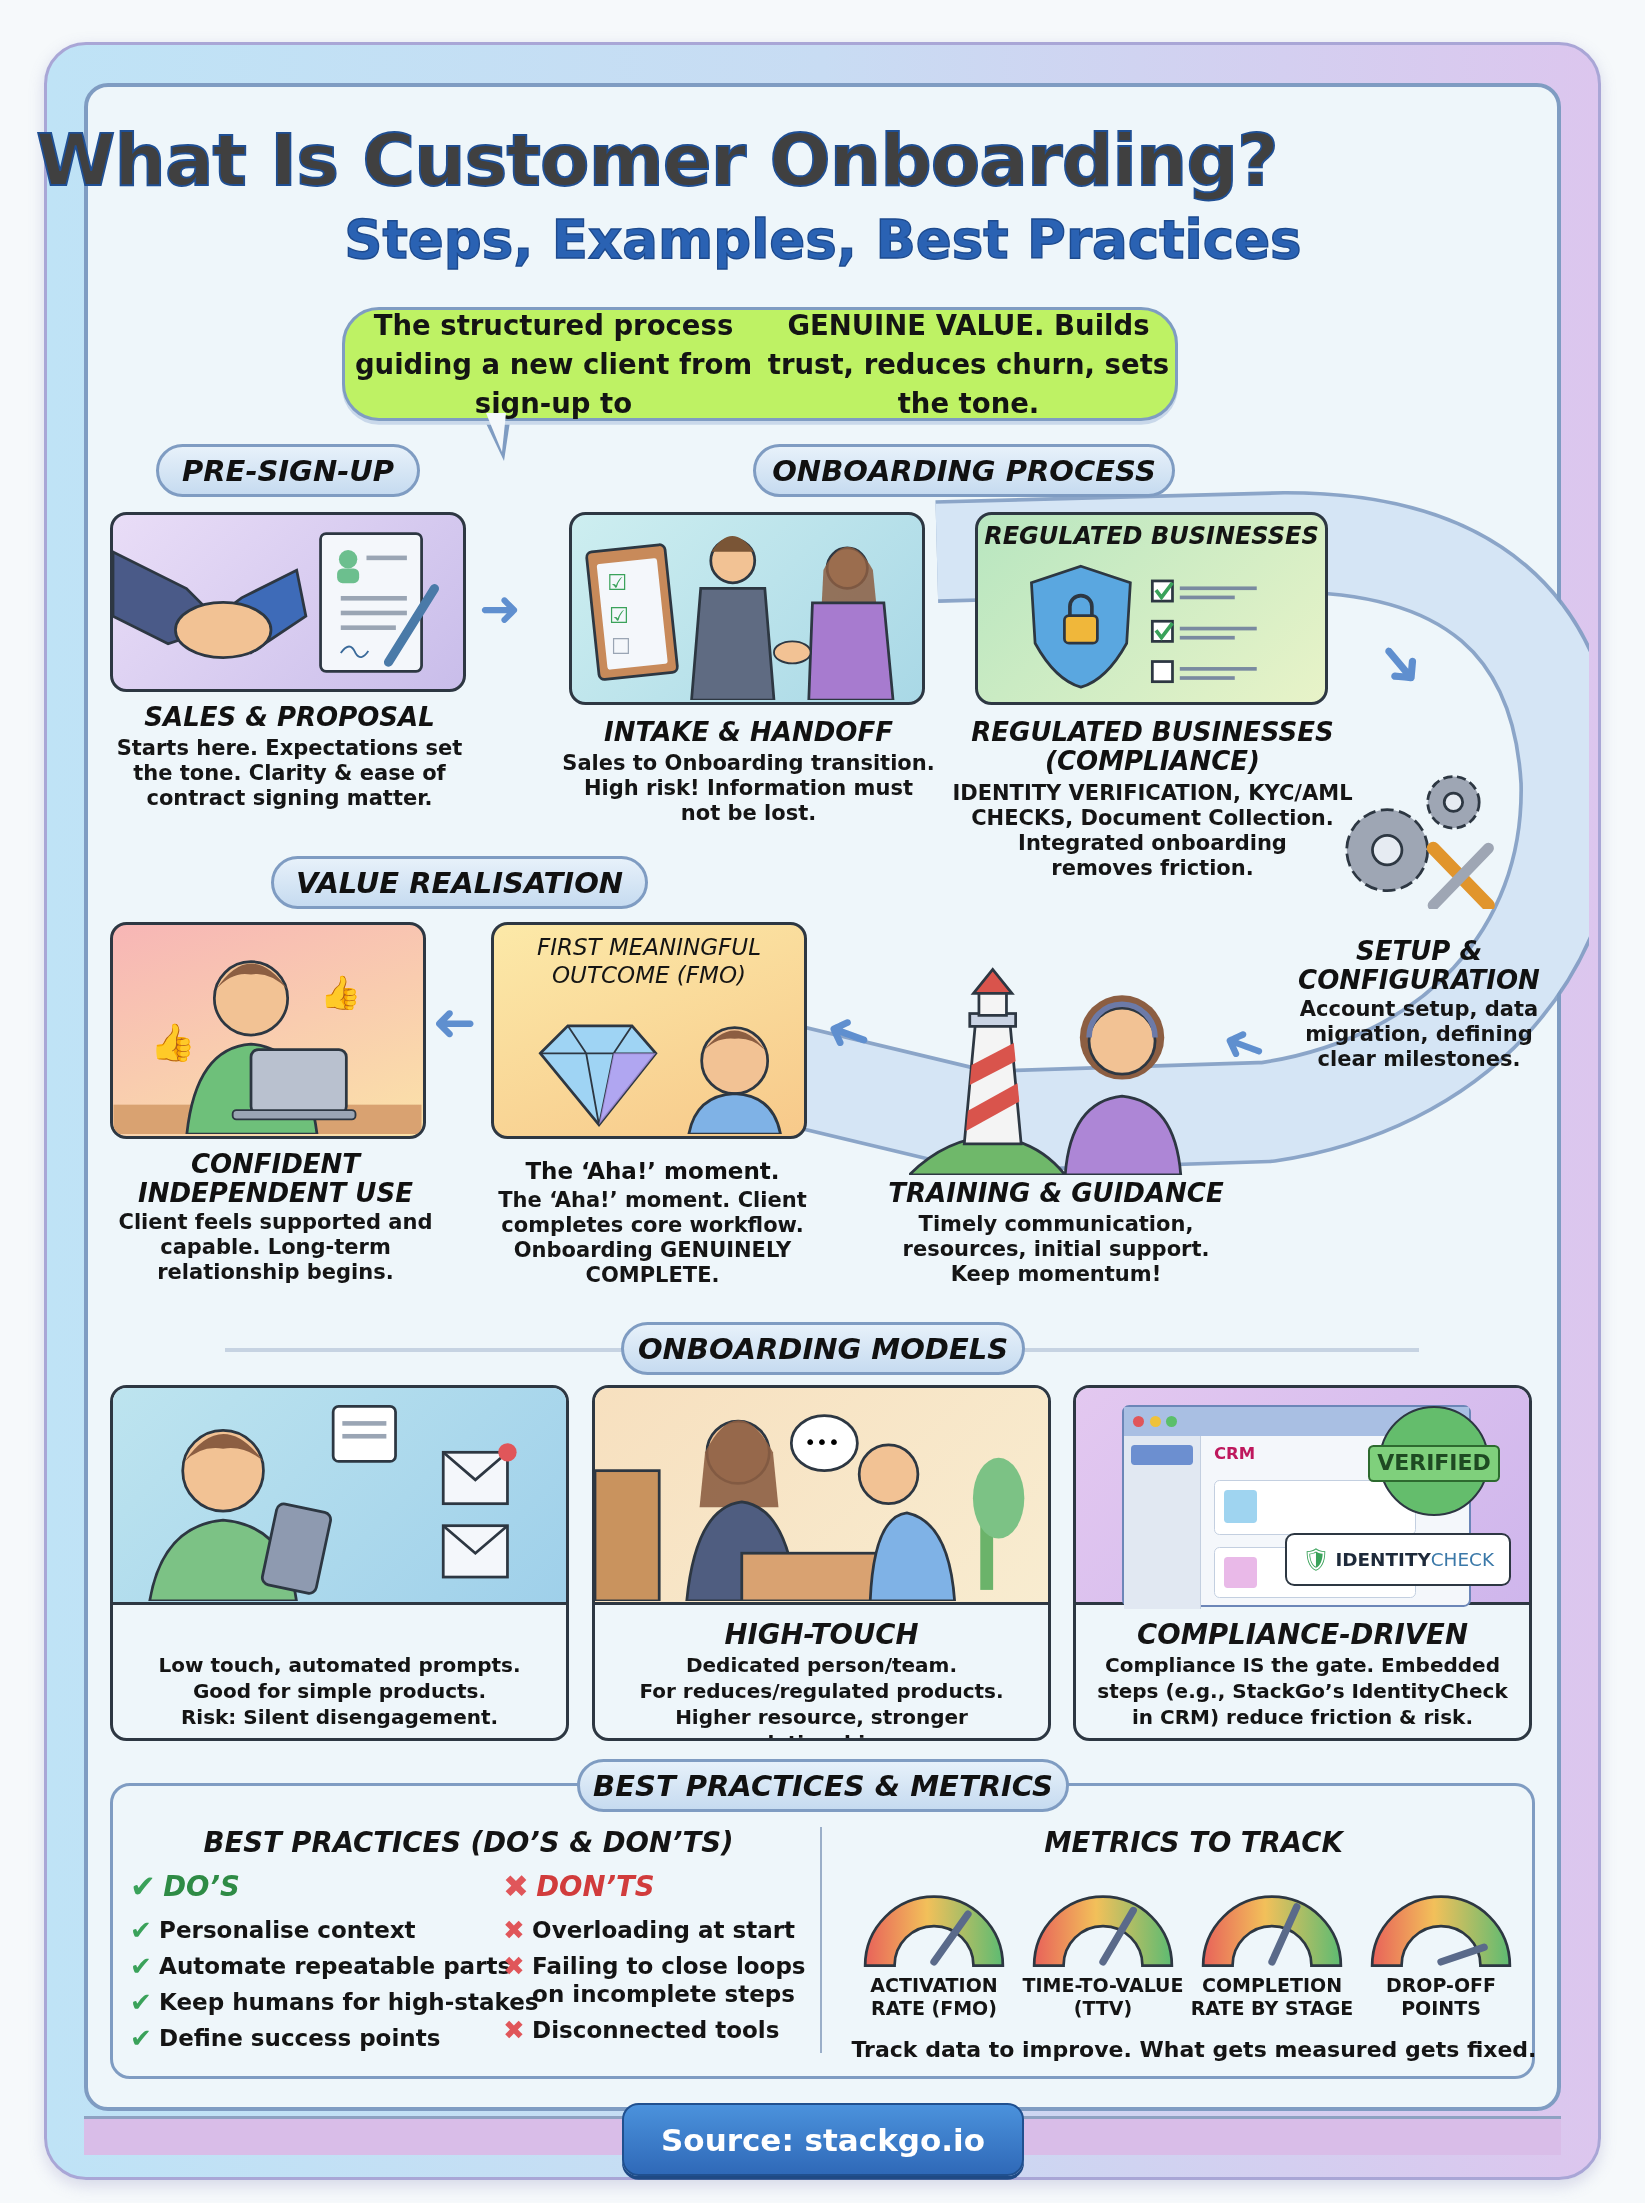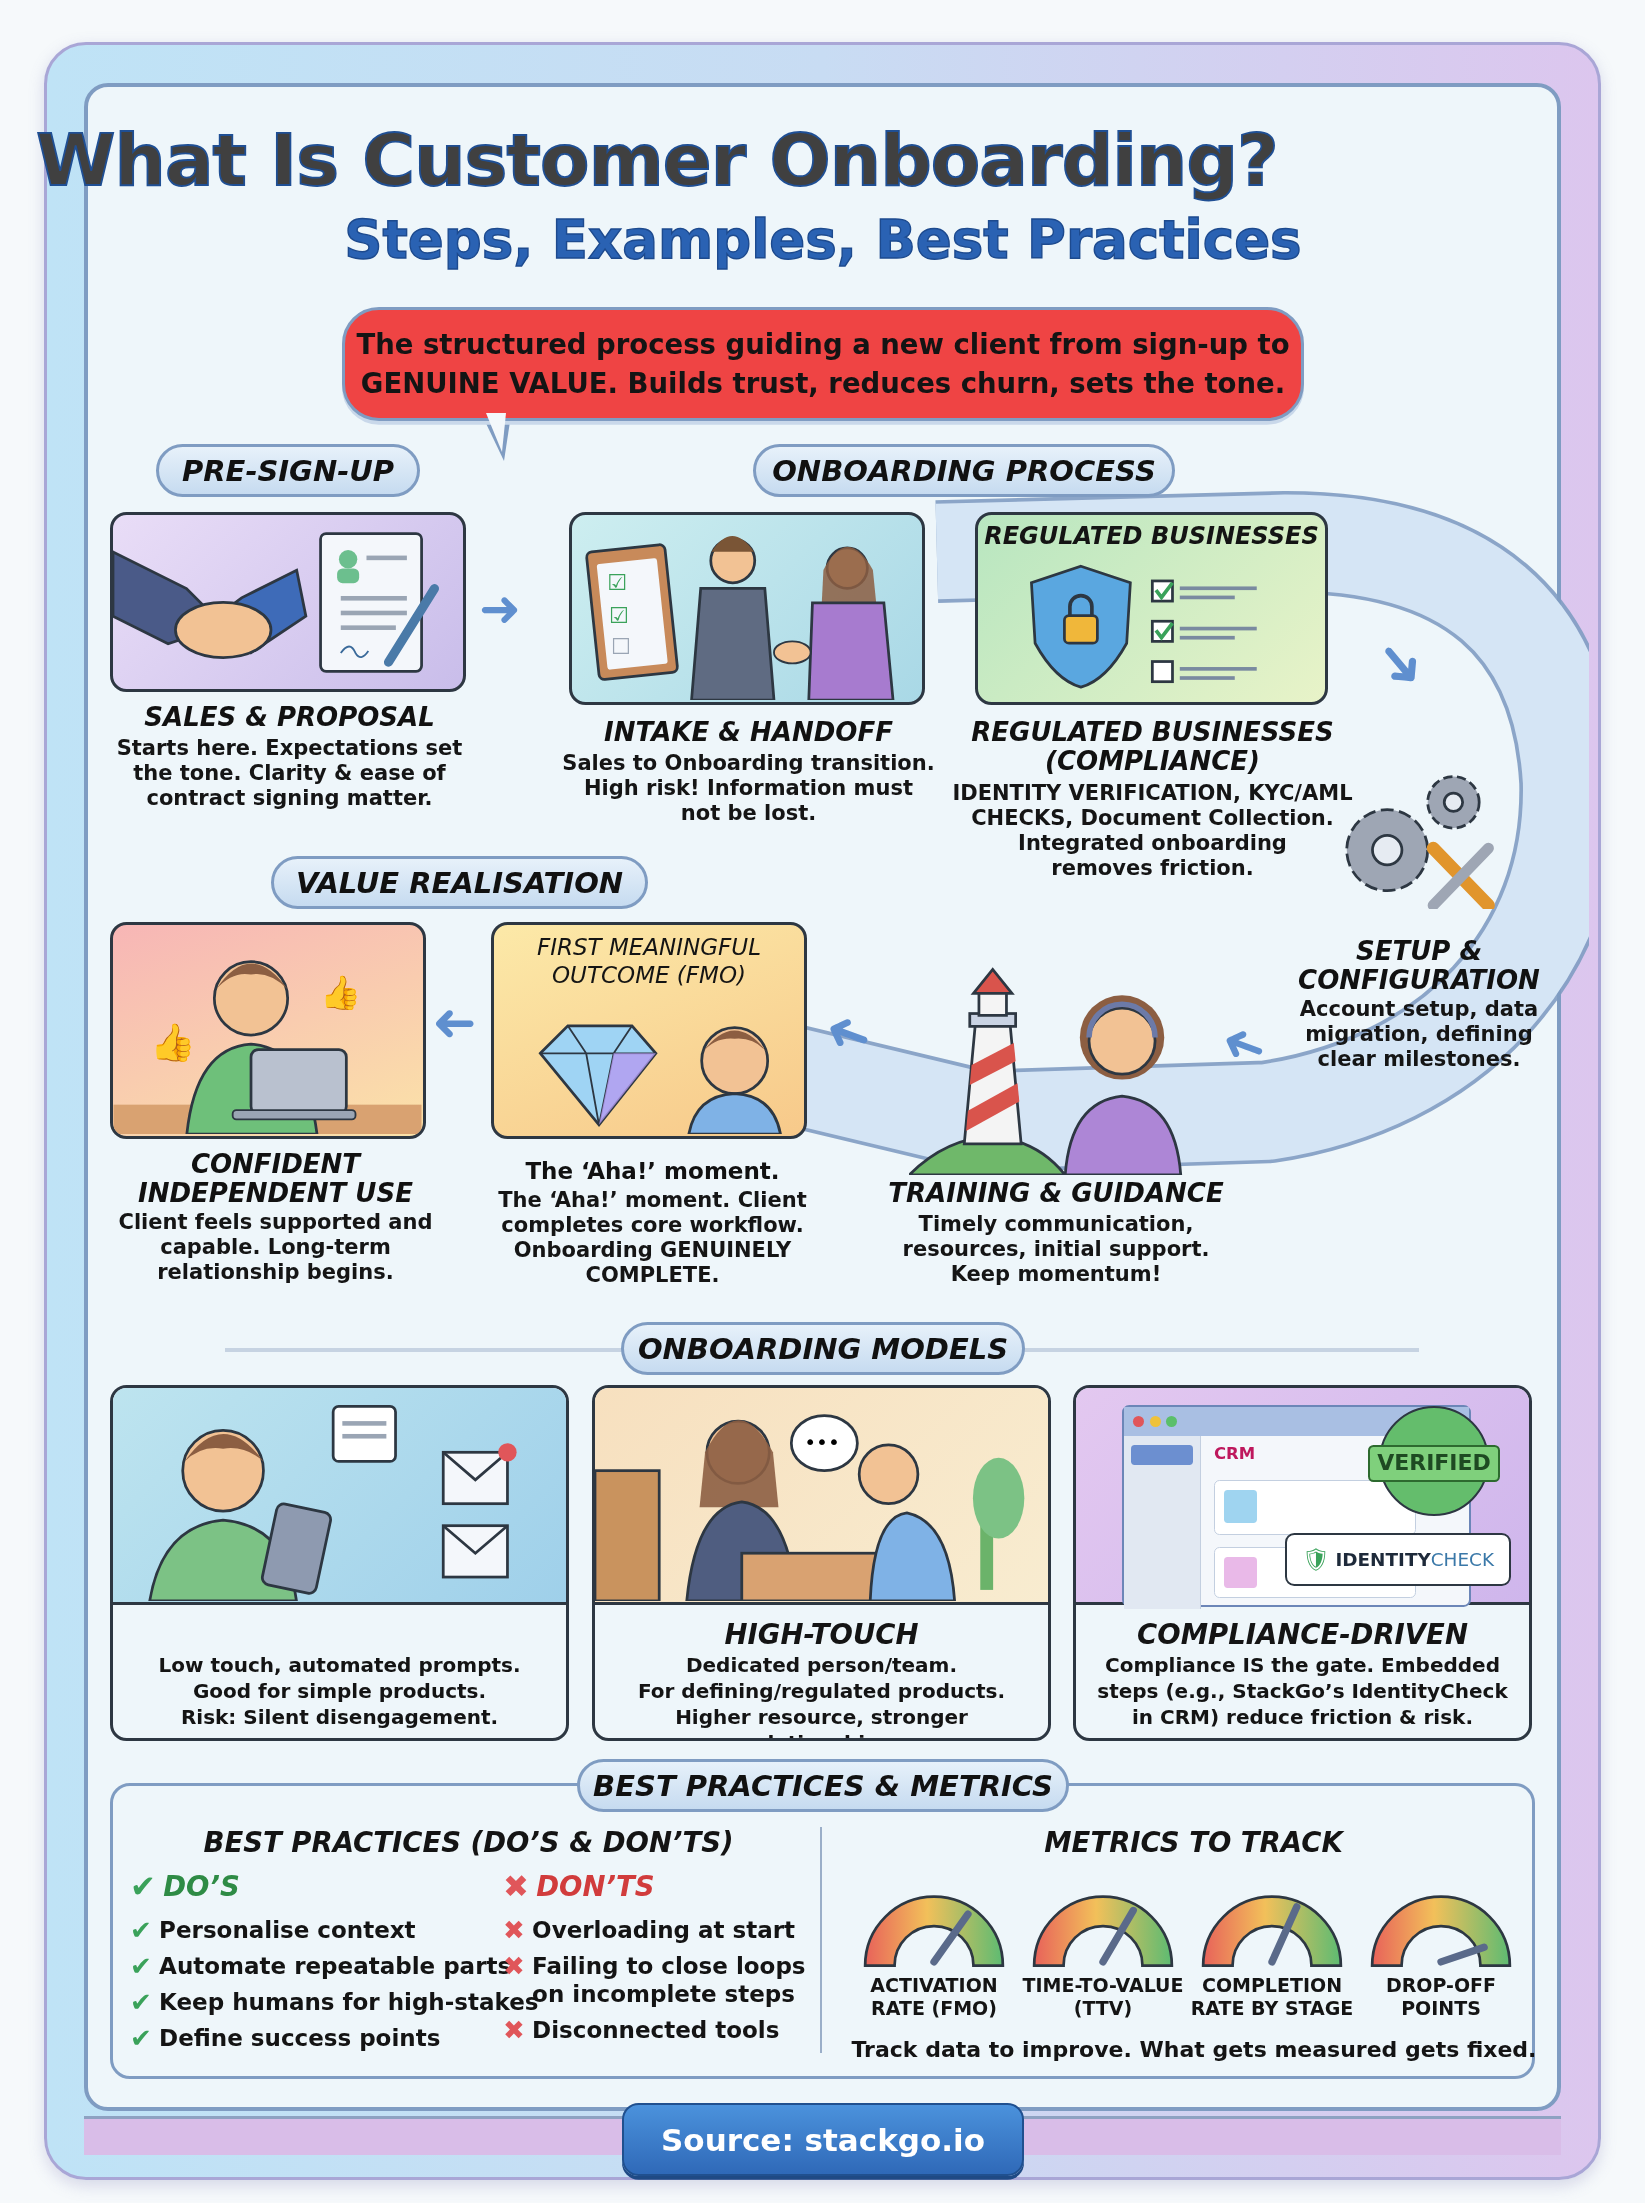--- a/index.html
+++ b/index.html
@@ -25,23 +25,23 @@
     color: #404040; letter-spacing: -0.9px;
     -webkit-text-stroke: 1.8px #1f4f94;
   }
   .title-sub {
     position: absolute; left: 0; width: 1646px; top: 209px; text-align: center;
     font-weight: bold; font-size: 53px; color: #2a62b3;
     -webkit-text-stroke: 1.4px #1d4a8e;
   }
 
   .intro-bubble {
-    position: absolute; left: 342px; top: 307px; width: 962px; height: 114px;
-    border: 3.7px solid #7f9cc2; border-radius: 37px; background: #ef4444;
-    display: flex; flex-direction: column; align-items: center; justify-content: center;
+    position: absolute; left: 342px; top: 307px; width: 836px; height: 114px;
+    border: 3.7px solid #7f9cc2; border-radius: 37px; background: #bef264;
+    display: flex; flex-direction: row; align-items: center; justify-content: center;
     font-weight: bold; font-size: 27.5px; text-align: center; line-height: 39px;
     box-shadow: 0 3.7px 0 #c9d8ea;
   }
   .bubble-tail {
     position: absolute; left: 482px; top: 415px; width: 0; height: 0;
     border-left: 22px solid transparent; border-right: 7.3px solid transparent;
     border-top: 46px solid #7f9cc2;
   }
   .bubble-tail-inner {
     position: absolute; left: 486px; top: 413px; width: 0; height: 0;
@@ -345,21 +345,21 @@
       <path d="M300 232 Q304 140 340 136 Q386 146 392 232 Z" fill="#7fb2e6" stroke="#2d3742" stroke-width="3"></path>
       <ellipse cx="250" cy="60" rx="36" ry="30" fill="#fff" stroke="#2d3742" stroke-width="3"></ellipse>
       <text x="228" y="66" font-size="22" font-family="DejaVu Sans, sans-serif">•••</text>
       <rect x="420" y="100" width="14" height="120" fill="#6bb36a"></rect>
       <ellipse cx="440" cy="120" rx="28" ry="44" fill="#7cc285"></ellipse>
     </svg>
   </div>
   <div class="model-title">HIGH-TOUCH</div>
   <div class="model-desc">
     <div>Dedicated person/team.</div>
-    <div>For defining/regulated products.</div>
+    <div>For reduces/regulated products.</div>
     <div>Higher resource, stronger relationships.</div>
   </div>
 </div>
 
 <div class="model-card" style="left:1073px;">
   <div class="model-art" style="background:linear-gradient(135deg,#e3c8f0,#cfb6ec);">
     <div style="position:absolute;left:46px;top:16.5px;width:349px;height:202px;background:#f4f7fb;border:2.8px solid #6c86b8;border-radius:7.3px;">
       <div style="height:29px;background:#a9bfe3;display:flex;gap:5.5px;align-items:center;padding-left:9.2px;">
         <span style="width:11px;height:11px;border-radius:5.5px;background:#e0565a;"></span>
         <span style="width:11px;height:11px;border-radius:5.5px;background:#f0c23a;"></span>

